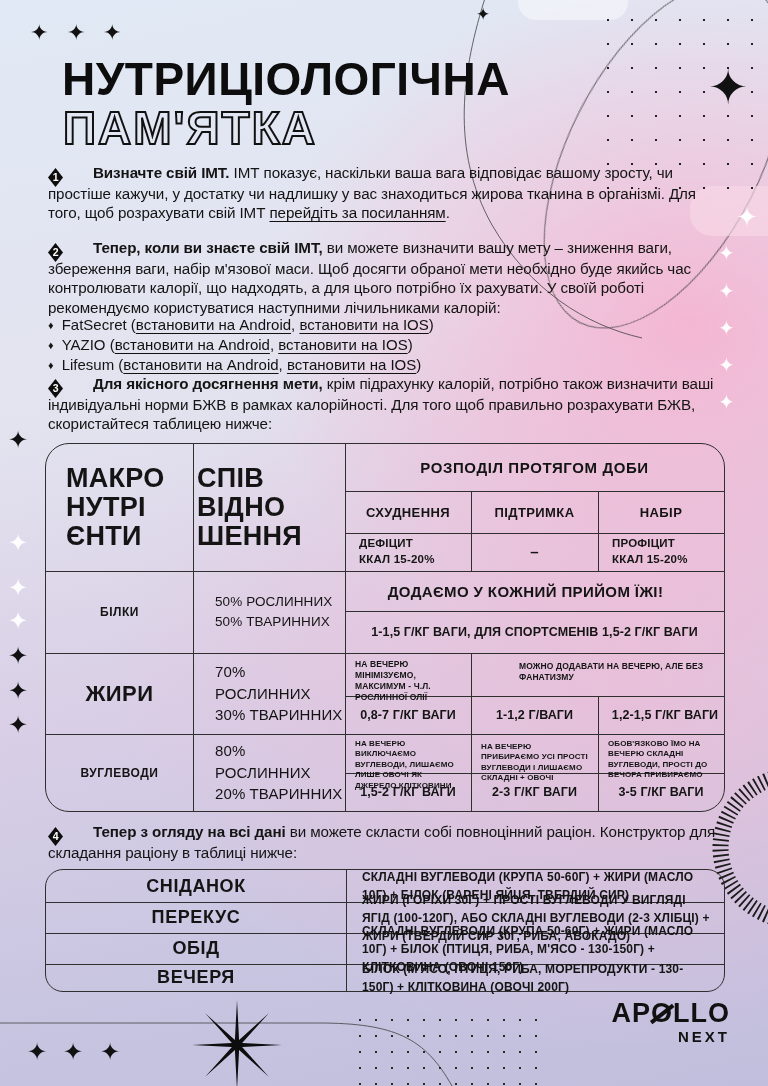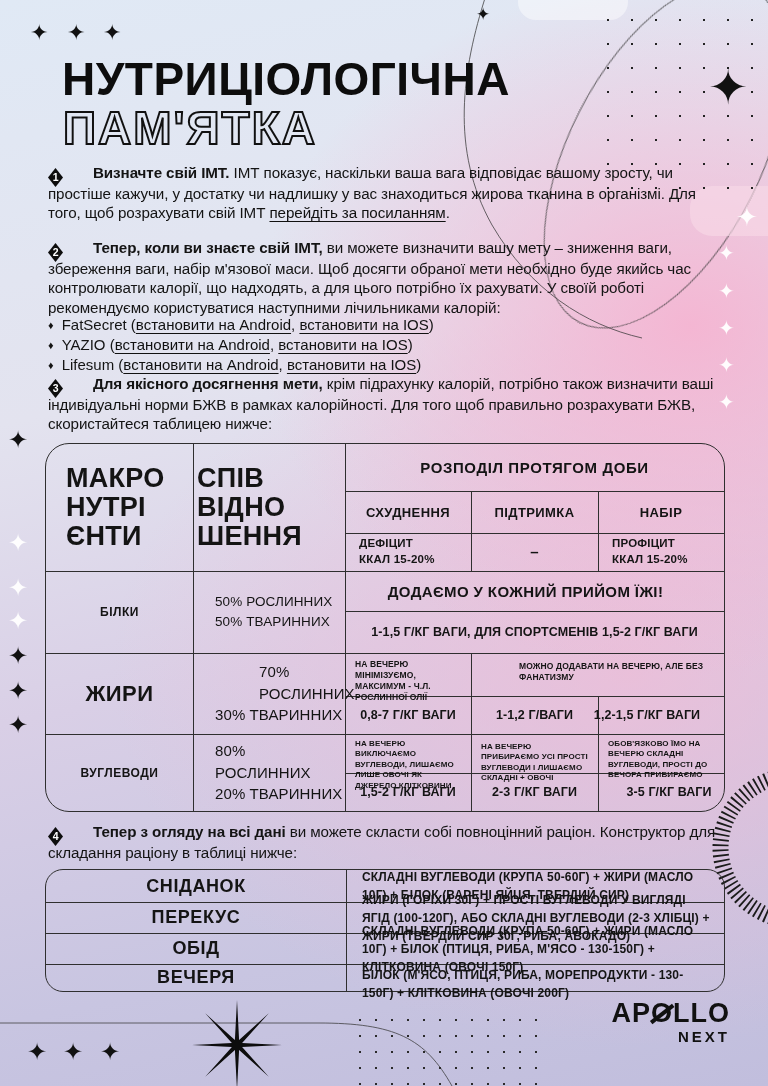--- a/index.html
+++ b/index.html
@@ -171,43 +171,43 @@
           <span style="display:block;">50% РОСЛИННИХ</span>
           <span style="display:block;">50% ТВАРИННИХ</span>
         </div>
     </div>
     <div class="cell banner" style="left:290px;top:127px;width:379px;height:40px;">ДОДАЄМО У КОЖНИЙ ПРИЙОМ ЇЖІ!</div>
     <div class="cell val" style="left:299px;top:167px;width:379px;height:42px;">1-1,5 Г/КГ ВАГИ, ДЛЯ СПОРТСМЕНІВ 1,5-2 Г/КГ ВАГИ</div>
 
     <div class="cell mname" style="left:0;top:209px;width:147px;height:81px;font-size:22px;">ЖИРИ</div>
     <div class="cell left ratio" style="left:147px;top:209px;width:152px;height:81px;padding-left:22px;box-sizing:border-box;font-size:15px;">
       <div>
-          <span style="display:block;margin-left:44px;">70% РОСЛИННИХ</span>
+          <span style="display:block;">70% РОСЛИННИХ</span>
           <span style="display:block;">30% ТВАРИННИХ</span>
         </div>
     </div>
     <div class="cell left note" style="left:299px;top:209px;width:126px;height:43px;padding:6px 8px 0 10px;box-sizing:border-box;align-items:flex-start;">НА ВЕЧЕРЮ МІНІМІЗУЄМО, МАКСИМУМ - Ч.Л. РОСЛИННОЇ ОЛІЇ</div>
     <div class="cell left note" style="left:425px;top:209px;width:253px;height:43px;padding:8px 10px 0 48px;box-sizing:border-box;align-items:flex-start;">МОЖНО ДОДАВАТИ НА ВЕЧЕРЮ, АЛЕ БЕЗ ФАНАТИЗМУ</div>
     <div class="cell val" style="left:299px;top:252px;width:126px;height:38px;">0,8-7 Г/КГ ВАГИ</div>
     <div class="cell val" style="left:425px;top:252px;width:127px;height:38px;">1-1,2 Г/ВАГИ</div>
-    <div class="cell val" style="left:538px;top:252px;width:126px;height:38px;text-align:center;">1,2-1,5 Г/КГ ВАГИ</div>
+    <div class="cell val" style="left:556px;top:252px;width:126px;height:38px;text-align:center;">1,2-1,5 Г/КГ ВАГИ</div>
 
     <div class="cell mname" style="left:0;top:290px;width:147px;height:77px;">ВУГЛЕВОДИ</div>
     <div class="cell left ratio" style="left:147px;top:290px;width:152px;height:77px;padding-left:22px;box-sizing:border-box;font-size:15px;">
       <div>
           <span style="display:block;">80% РОСЛИННИХ</span>
           <span style="display:block;">20% ТВАРИННИХ</span>
         </div>
     </div>
     <div class="cell left note" style="left:299px;top:290px;width:126px;height:39px;padding:5px 8px 0 10px;box-sizing:border-box;align-items:flex-start;font-size:8px;">НА ВЕЧЕРЮ ВИКЛЮЧАЄМО ВУГЛЕВОДИ, ЛИШАЄМО ЛИШЕ ОВОЧІ ЯК ДЖЕРЕЛО КЛІТКОВИНИ</div>
     <div class="cell left note" style="left:425px;top:290px;width:127px;height:39px;padding:8px 8px 0 10px;box-sizing:border-box;align-items:flex-start;font-size:8px;">НА ВЕЧЕРЮ ПРИБИРАЄМО УСІ ПРОСТІ ВУГЛЕВОДИ І ЛИШАЄМО СКЛАДНІ + ОВОЧІ</div>
     <div class="cell left note" style="left:552px;top:290px;width:126px;height:39px;padding:5px 8px 0 10px;box-sizing:border-box;align-items:flex-start;font-size:8px;">ОБОВ'ЯЗКОВО ЇМО НА ВЕЧЕРЮ СКЛАДНІ ВУГЛЕВОДИ, ПРОСТІ ДО ВЕЧОРА ПРИБИРАЄМО</div>
     <div class="cell val" style="left:299px;top:329px;width:126px;height:38px;">1,5-2 Г/КГ ВАГИ</div>
     <div class="cell val" style="left:425px;top:329px;width:127px;height:38px;">2-3 Г/КГ ВАГИ</div>
-    <div class="cell val" style="left:552px;top:329px;width:126px;height:38px;margin-left:8px;">3-5 Г/КГ ВАГИ</div>
+    <div class="cell val" style="left:552px;top:329px;width:126px;height:38px;">3-5 Г/КГ ВАГИ</div>
   </div>
 
   <div class="para" style="top:822px;">
     <span class="badge">4</span><b>Тепер з огляду на всі дані</b><span> ви можете скласти собі повноцінний раціон. Конструктор для складання раціону в таблиці нижче:</span>
   </div>
 
   <div class="t2">
     <div class="line" style="left:300px;top:0;width:1.2px;height:100%;"></div>
     <div class="line" style="left:0;top:32px;width:100%;height:1.2px;"></div>
     <div class="line" style="left:0;top:63px;width:100%;height:1.2px;"></div>
@@ -216,21 +216,21 @@
     <div class="cell meal" style="left:0;top:0;width:300px;height:32px;">СНІДАНОК</div>
     <div class="cell left mealdesc" style="left:300px;top:0;width:378px;height:32px;padding:0 10px 0 16px;box-sizing:border-box;">СКЛАДНІ ВУГЛЕВОДИ (КРУПА 50-60Г) + ЖИРИ (МАСЛО 10Г) + БІЛОК (ВАРЕНІ ЯЙЦЯ, ТВЕРДИЙ СИР)</div>
 
     <div class="cell meal" style="left:0;top:32px;width:300px;height:31px;">ПЕРЕКУС</div>
     <div class="cell left mealdesc" style="left:300px;top:32px;width:378px;height:31px;padding:0 10px 0 16px;box-sizing:border-box;">ЖИРИ (ГОРІХИ 30Г) + ПРОСТІ ВУГЛЕВОДИ У ВИГЛЯДІ ЯГІД (100-120Г), АБО СКЛАДНІ ВУГЛЕВОДИ (2-3 ХЛІБЦІ) + ЖИРИ (ТВЕРДИЙ СИР 30Г, РИБА, АВОКАДО)</div>
 
     <div class="cell meal" style="left:0;top:63px;width:300px;height:31px;">ОБІД</div>
     <div class="cell left mealdesc" style="left:300px;top:63px;width:378px;height:31px;padding:0 10px 0 16px;box-sizing:border-box;">СКЛАДНІ ВУГЛЕВОДИ (КРУПА 50-60Г) + ЖИРИ (МАСЛО 10Г) + БІЛОК (ПТИЦЯ, РИБА, М'ЯСО - 130-150Г) + КЛІТКОВИНА (ОВОЧІ 150Г)</div>
 
     <div class="cell meal" style="left:0;top:94px;width:300px;height:27px;">ВЕЧЕРЯ</div>
-    <div class="cell left mealdesc" style="left:300px;top:100px;width:378px;height:27px;padding:0 10px 0 16px;box-sizing:border-box;">БІЛОК (М'ЯСО, ПТИЦЯ, РИБА, МОРЕПРОДУКТИ - 130-150Г) + КЛІТКОВИНА (ОВОЧІ 200Г)</div>
+    <div class="cell left mealdesc" style="left:300px;top:94px;width:378px;height:27px;padding:0 10px 0 16px;box-sizing:border-box;">БІЛОК (М'ЯСО, ПТИЦЯ, РИБА, МОРЕПРОДУКТИ - 130-150Г) + КЛІТКОВИНА (ОВОЧІ 200Г)</div>
   </div>
 
   <div class="logo">
     <div class="brand"><span>AP</span><span class="o-slash">O</span><span>LLO</span></div>
     <div class="brand-sub">NEXT</div>
   </div>
 
 </div>
 
 </body></html>

